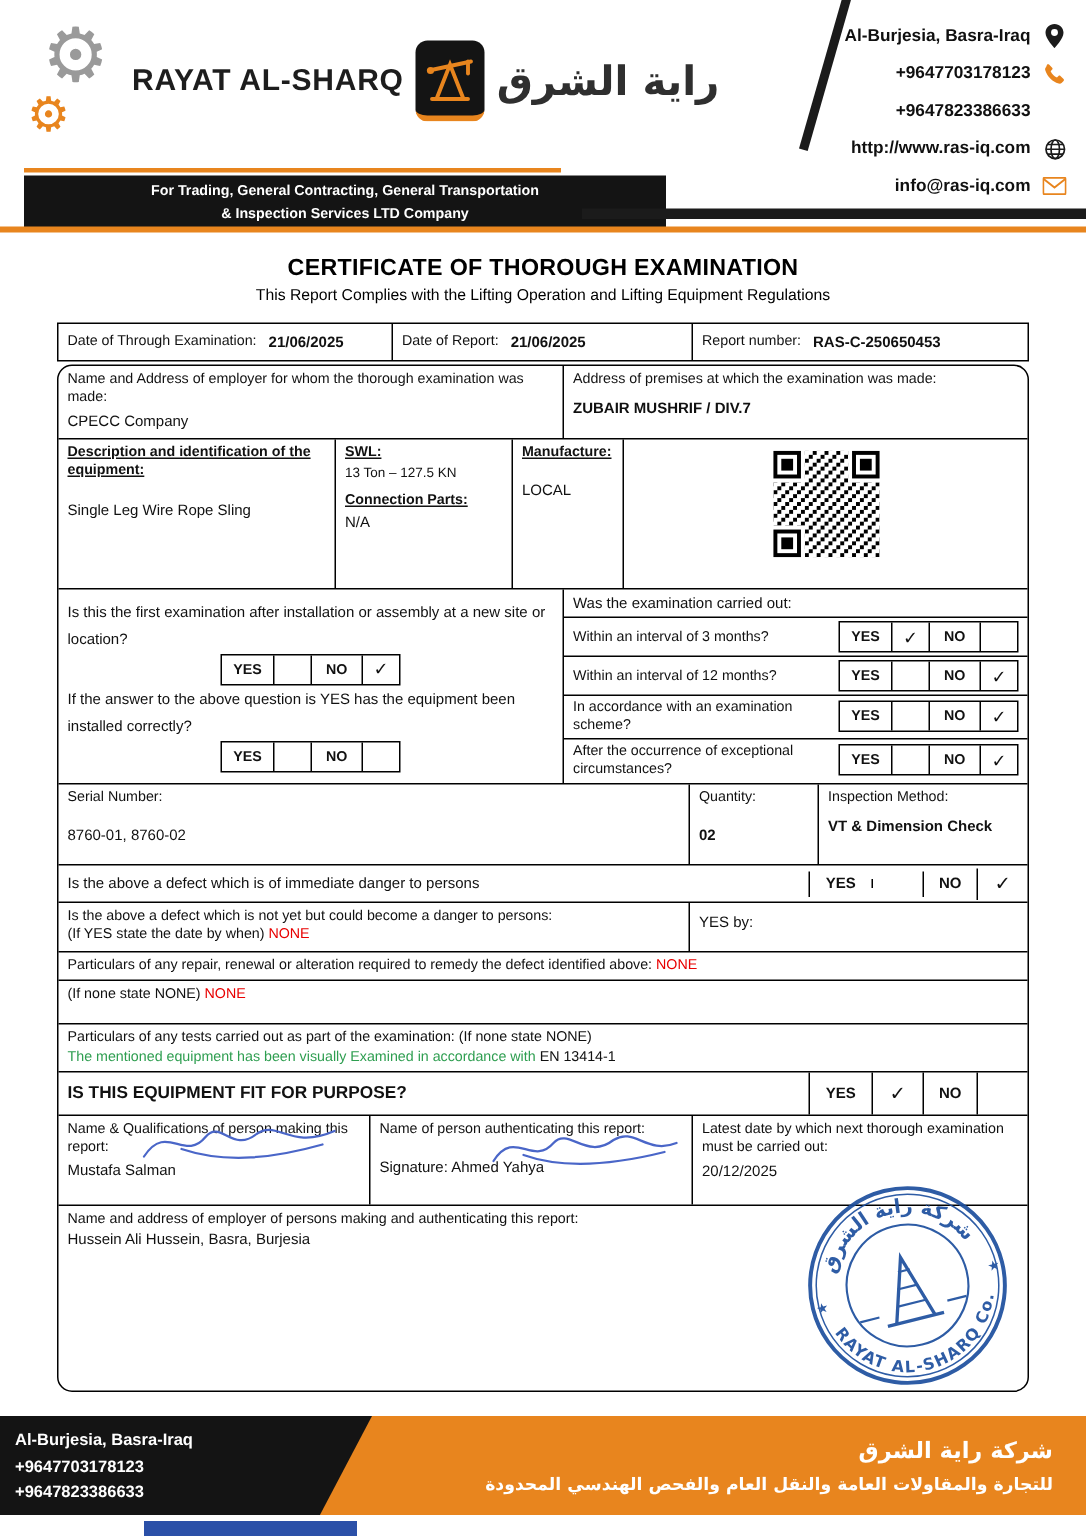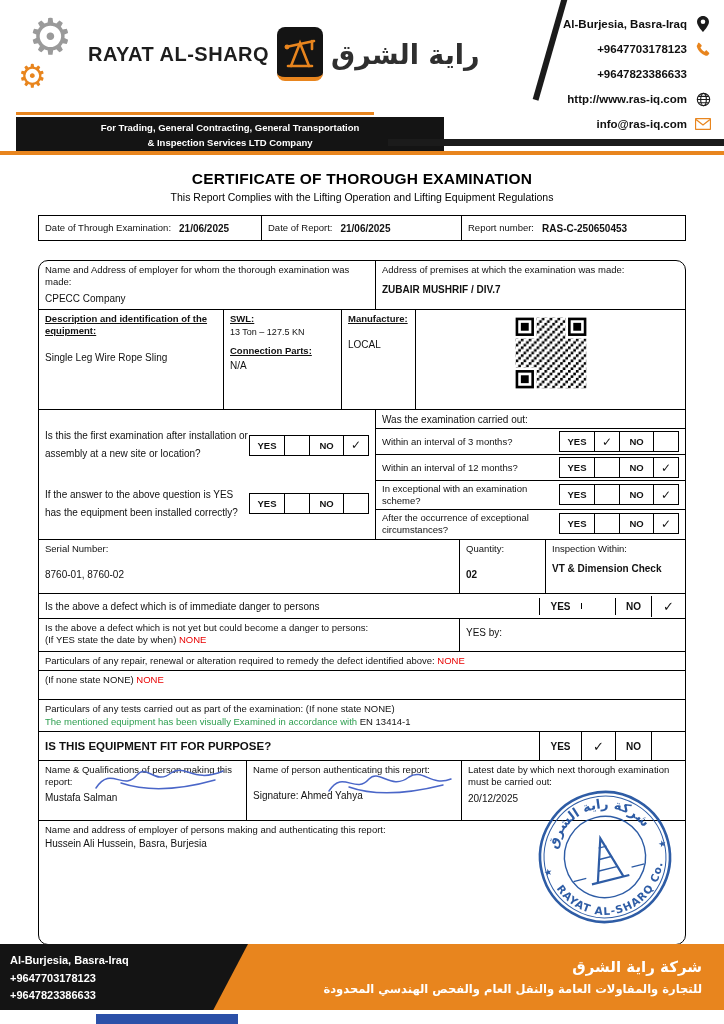--- a/index.html
+++ b/index.html
@@ -42,42 +42,42 @@
   .tbl > .row:first-child{border-top:none;}
   .cell{padding:3px 6px;}
   .row > .cell{border-left:1px solid #000;}
   .row > .cell:first-child{border-left:none;}
   .lbl{font-size:9.5px;line-height:1.3;}
   .vlbl{font-size:10px;font-weight:bold;}
   .val{font-size:10px;}
   .ulbl{font-size:9.5px;font-weight:bold;text-decoration:underline;line-height:1.3;display:block;}
   .red{color:#E80000;font-weight:normal;}
   .green{color:#2E9E50;}
-  .main{margin-top:19px;border-radius:10px;}
+  .main{margin-top:2px;border-radius:10px;}
 
   .dates .cell{display:flex;align-items:center;gap:8px;min-height:24px;}
   .c-d1{flex:0 0 222px;}.c-d2{flex:0 0 200px;}.c-d3{flex:1;}
 
   .r-employer > .cell:first-child{flex:0 0 336px;}
   .r-employer > .cell:last-child{flex:1;}
   .r-employer{min-height:48px;}
   .gap4{margin-top:4px;}.gap8{margin-top:8px;}.gap14{margin-top:14px;}.gap2{margin-top:2px;}
 
   .r-equip{min-height:100px;}
   .c-desc{flex:0 0 184px;}
   .c-sf{flex:0 0 150px;}
   .c-swl{flex:0 0 118px;}
   .c-man{flex:0 0 74px;}
   .c-qr{flex:1;display:flex;align-items:flex-start;justify-content:center;padding-top:5px;}
   .small{font-size:9px;}
 
   .r-quest{min-height:130px;}
   .c-qleft{flex:0 0 336px;display:flex;flex-direction:column;justify-content:space-around;padding:6px;}
   .c-qright{flex:1;padding:0;}
-  .q-block{display:flex;align-items:center;gap:0;}
+  .q-block{display:flex;align-items:center;gap:0;flex-direction:column;}
   .q-text{flex:1;font-size:10px;line-height:1.8;}
   .qr-head{font-size:10px;padding:4px 6px 3px;}
   .exam-item{display:flex;align-items:center;gap:4px;padding:2px 6px;border-top:1px solid #000;min-height:25px;}
   .exam-item .q{flex:1;font-size:9.5px;line-height:1.25;}
   .yn{display:flex;border:1px solid #000;flex:0 0 auto;background:#fff;}
   .yn span{display:flex;align-items:center;justify-content:center;min-height:19px;}
   .yn .yn-l{width:34px;font-size:9.5px;font-weight:bold;border-left:1px solid #000;}
   .yn .yn-b{width:25px;font-size:12px;font-weight:bold;border-left:1px solid #000;font-family:"DejaVu Sans",sans-serif;}
   .yn .yn-l:first-child{border-left:none;}
 
@@ -317,21 +317,21 @@
           <div class="exam-item">
             <span class="q">Within an interval of 12 months?</span>
             <span class="yn">
               <span class="yn-l">YES</span>
               <span class="yn-b"></span>
               <span class="yn-l">NO</span>
               <span class="yn-b">✓</span>
             </span>
           </div>
           <div class="exam-item">
-            <span class="q">In exceptional with an examination scheme?</span>
+            <span class="q">In accordance with an examination scheme?</span>
             <span class="yn">
               <span class="yn-l">YES</span>
               <span class="yn-b"></span>
               <span class="yn-l">NO</span>
               <span class="yn-b">✓</span>
             </span>
           </div>
           <div class="exam-item">
             <span class="q">After the occurrence of exceptional circumstances?</span>
             <span class="yn">
@@ -347,21 +347,21 @@
       <div class="row r-serial">
         <div class="cell c-serial">
           <div class="lbl">Serial Number:</div>
           <div class="val gap14">8760-01, 8760-02</div>
         </div>
         <div class="cell c-qty">
           <div class="lbl">Quantity:</div>
           <div class="vlbl gap14">02</div>
         </div>
         <div class="cell c-method">
-          <div class="lbl">Inspection Within:</div>
+          <div class="lbl">Inspection Method:</div>
           <div class="vlbl gap8">VT &amp; Dimension Check</div>
         </div>
       </div>
 
       <div class="row r-defect1">
         <div class="cell c-grow">
           <span class="val">Is the above a defect which is of immediate danger to persons</span>
         </div>
         <div class="cell c-yes">YES</div>
         <div class="cell c-box"></div>

